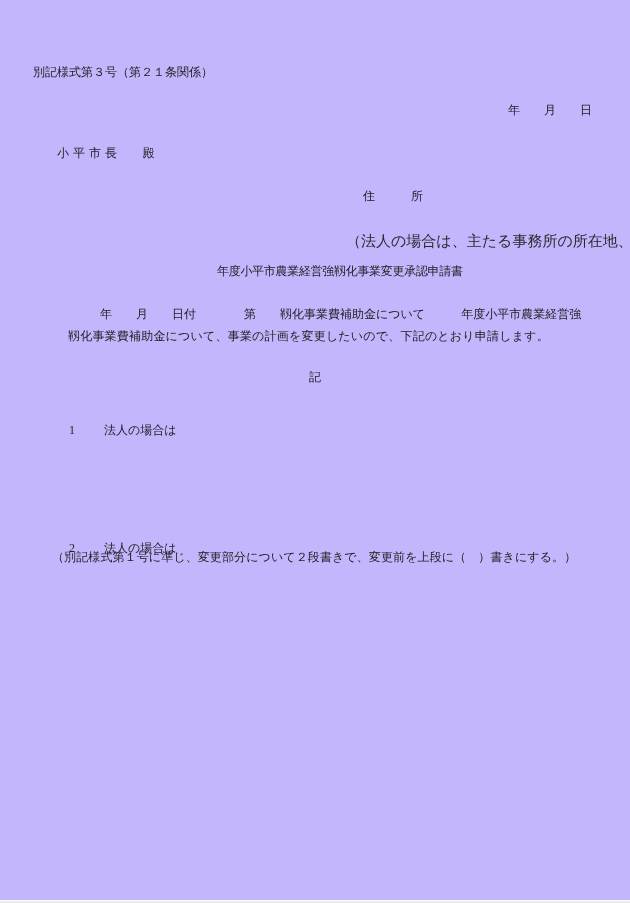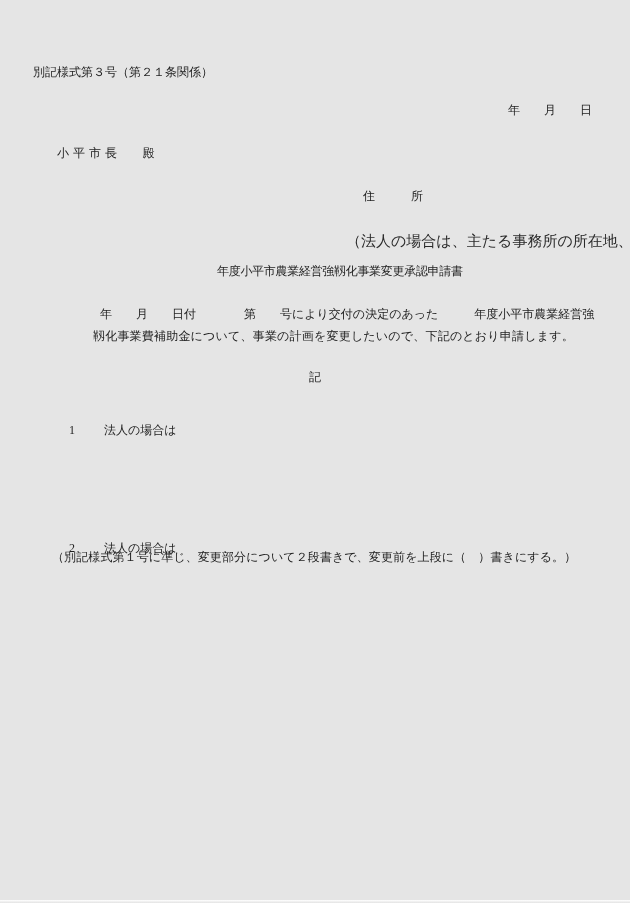--- a/index.html
+++ b/index.html
@@ -4,21 +4,21 @@
 <style>
   html, body {
     margin: 0;
     padding: 0;
     background: #ffffff;
   }
   .page {
     position: relative;
     width: 630px;
     height: 903px;
-    background: #e5e5e5;
+    background: #c4b5fd;
     color: #1e1e1e;
     font-family: "Liberation Serif", "DejaVu Serif", serif;
     font-size: 12px;
     line-height: 1;
     overflow: hidden;
   }
   .page::after {
     content: "";
     position: absolute;
     left: 0; right: 0; bottom: 0;
@@ -31,21 +31,21 @@
   .date-line     { left: 508px; top: 104px; }
   .addressee     { left: 57px;  top: 147px; letter-spacing: 0.5px; }
 
   .address-label { left: 355px; top: 190px; margin-left: 8px; }
   .name-row      { left: 311px; top: 214px; }
   .corp-note     { left: 346px; top: 234px; font-size: 15px; color: #2a2a2a; }
 
   .doc-title     { left: 217px; top: 265px; letter-spacing: -0.3px; text-align: right; }
 
   .body-line1    { left: 40px;  top: 308px; text-indent: 60px; }
-  .body-line2    { left: 57px;  top: 330px; letter-spacing: 0.2px; padding-left: 36px; }
+  .body-line2    { left: 32px;  top: 330px; letter-spacing: 0.2px; padding-left: 36px; }
 
   .record-marker { left: 0; top: 371px; width: 630px; text-align: center; }
 
   .section-1     { left: 57px;  top: 412px; }
   .section-2     { left: 57px;  top: 530px; }
   .section-2-note{ left: 52px;  top: 551px; letter-spacing: 0.1px; }
 
   .sec-num {
     display: inline-block;
     width: 35px;
@@ -62,21 +62,21 @@
 
   <div class="abs addressee">小 平 市 長　　殿</div>
 
   <div class="abs address-label">住　　　所</div>
 
 
   <div class="abs corp-note">（法人の場合は、主たる事務所の所在地、名称及び代表者氏名）</div>
 
   <div class="abs doc-title">年度小平市農業経営強靱化事業変更承認申請書</div>
 
-  <div class="abs body-line1">年　　月　　日付　　　　第　　号により交付の決定のあった　　　年度小平市農業経営強</div>
+  <div class="abs body-line1">年　　月　　日付　　　　第　　靱化事業費補助金について　　　年度小平市農業経営強</div>
 
   <div class="abs body-line2">靱化事業費補助金について、事業の計画を変更したいので、下記のとおり申請します。</div>
 
   <div class="abs record-marker">記</div>
 
   <div class="abs section-1">
     <span class="sec-num">1</span><span>法人の場合は</span>
   </div>
 
   <div class="abs section-2">

